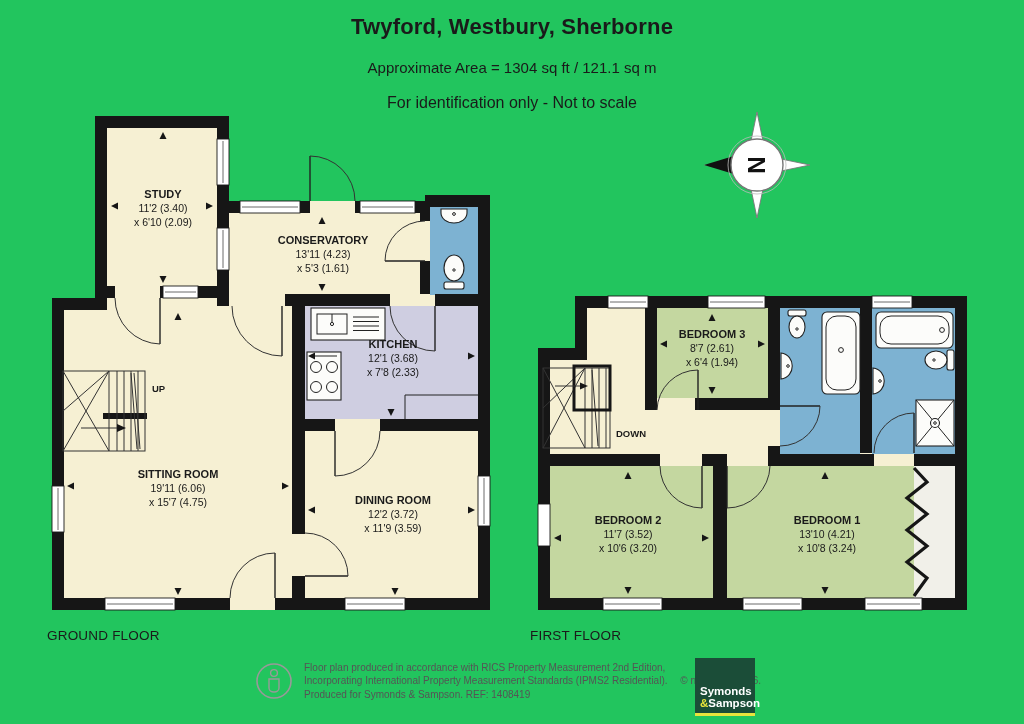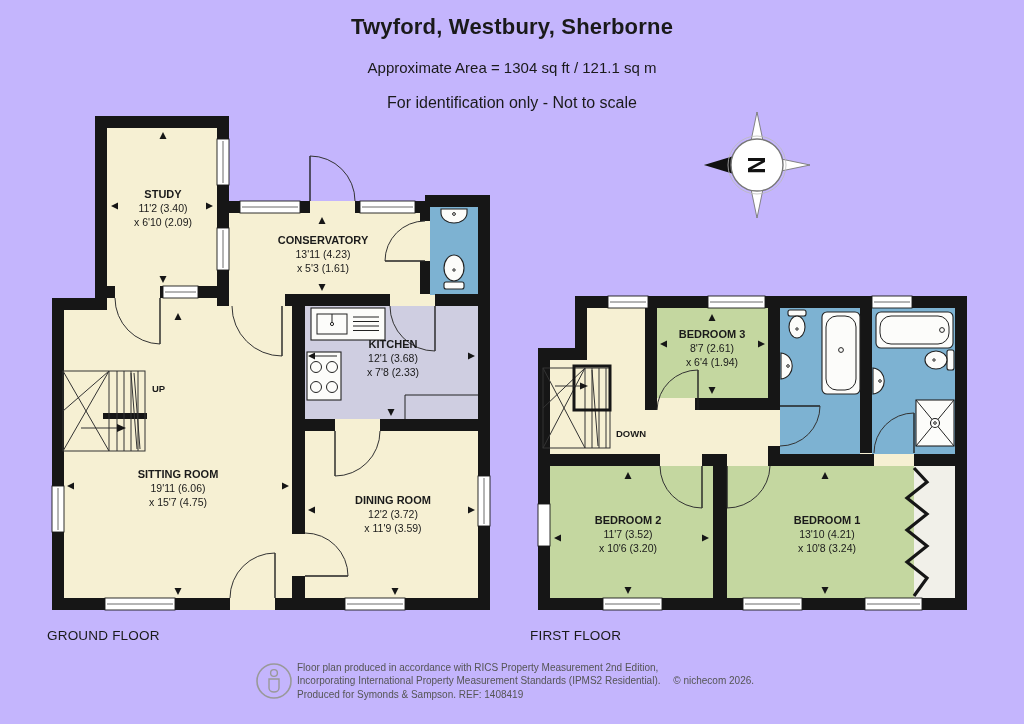--- a/index.html
+++ b/index.html
@@ -1,36 +1,36 @@
 <!DOCTYPE html>
 <html><head>
 <meta charset="utf-8">
 <style>
   html,body{margin:0;padding:0;background:#fff;}
-  .page{position:relative;width:1024px;height:724px;background:#c4b5fd;overflow:hidden;
+  .page{position:relative;width:1024px;height:724px;background:#22c55e;overflow:hidden;
         font-family:"Liberation Sans", sans-serif;color:#1a1a1a;}
   .hdr{position:absolute;top:14px;left:0;width:100%;text-align:center;}
   .hdr h1{margin:0;font-size:22px;font-weight:bold;letter-spacing:.2px;}
   .hdr .sub{margin-top:19px;font-size:15px;}
   .hdr .note{margin-top:18px;font-size:16px;}
   .floorlabel{position:absolute;font-size:13.5px;font-weight:normal;letter-spacing:.2px;}
   svg text{font-family:"Liberation Sans", sans-serif;}
   .rname{font-size:11px;font-weight:bold;fill:#1a1a1a;}
   .rdim{font-size:10.5px;fill:#1a1a1a;}
   .slabel{font-size:9.5px;font-weight:bold;fill:#1a1a1a;}
   rect.w{fill:#161616;}
   .win{fill:#ffffff;stroke:#1a1a1a;stroke-width:.9;}
   .thin{stroke:#444;stroke-width:.8;fill:none;}
   .door{fill:none;stroke:#333;stroke-width:1;}
   .leaf{stroke:#222;stroke-width:1.4;}
   .fx{fill:#fcfcfa;stroke:#222;stroke-width:1.1;}
   .fxl{fill:none;stroke:#222;stroke-width:1;}
   .arr{fill:#161616;}
   .stair{stroke:#333;stroke-width:1;fill:none;}
-  .footer{position:absolute;left:254px;top:661px;display:flex;gap:3px;align-items:flex-start;}
+  .footer{position:absolute;left:254px;top:661px;display:flex;gap:10px;align-items:flex-start;}
   .footer .txt{font-size:10px;line-height:1.34;color:#555;}
   .logo{position:absolute;left:695px;top:658px;width:60px;height:58px;background:#1b4d38;
         display:flex;flex-direction:column;justify-content:flex-end;box-sizing:border-box;
         padding:0 0 6px 5px;}
   .logo .l1{color:#fff;font-weight:bold;font-size:11.5px;line-height:1.1;}
   .logo .l2{color:#fff;font-weight:bold;font-size:11.5px;line-height:1.1;}
   .logo .amp{color:#e9e43c;}
   .logo .bar{position:absolute;left:0;bottom:0;width:100%;height:3.5px;background:#e9e43c;}
 </style>
 </head>
@@ -388,14 +388,19 @@
     <div class="txt">
       <div>Floor plan produced in accordance with RICS Property Measurement 2nd Edition,</div>
       <div>
         <span>Incorporating International Property Measurement Standards (IPMS2 Residential).</span>
         <span style="margin-left:10px">© nichecom 2026.</span>
       </div>
       <div>Produced for Symonds &amp; Sampson.   REF: 1408419</div>
     </div>
   </div>
 
+  <div class="logo">
+    <div class="l1">Symonds</div>
+    <div class="l2"><span class="amp">&amp;</span><span>Sampson</span></div>
+    <div class="bar"></div>
+  </div>
 
 </div>
 
 </body></html>

